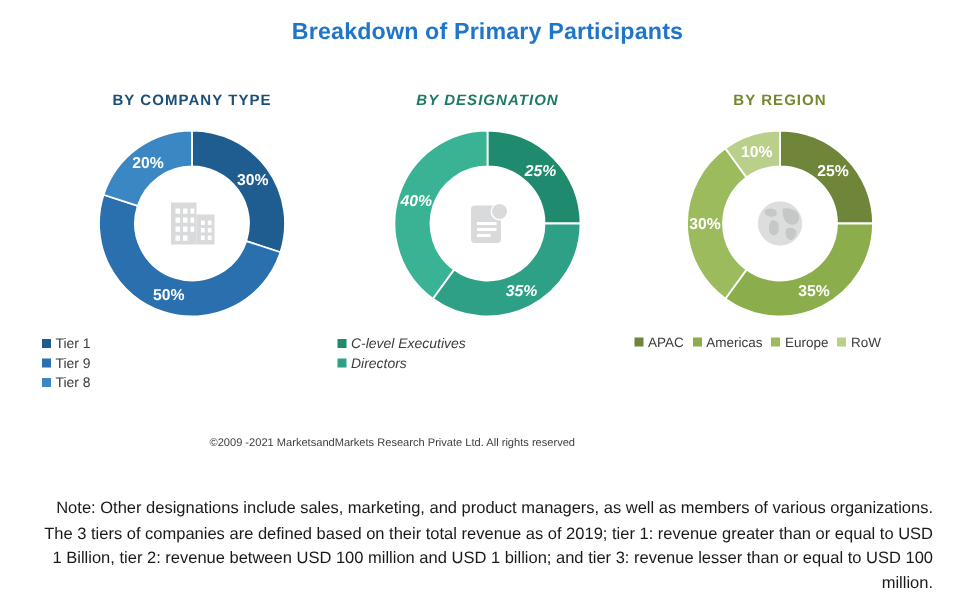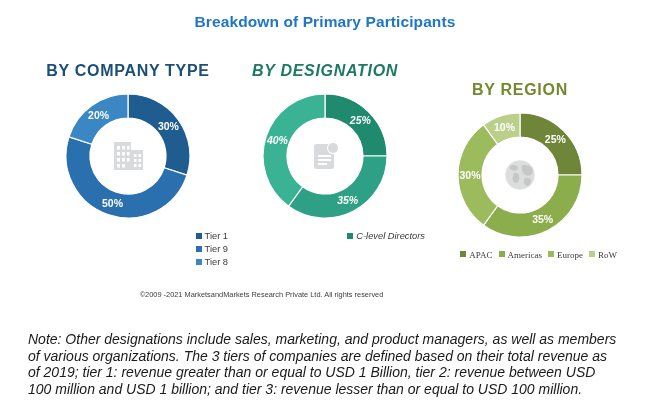--- a/index.html
+++ b/index.html
@@ -28,25 +28,25 @@
     letter-spacing: 0.1px;
   }
 
   .chart-panel {
     position: absolute;
     top: 62px;
     width: 200px;
   }
   #panel-company { left: 28px; }
   #panel-designation { left: 225px; font-style: italic; }
-  #panel-region { left: 420px; margin-top: 19px; }
+  #panel-region { left: 420px; }
 
   .panel-subtitle {
     text-align: center;
-    font-size: 16px;
+    font-size: 10px;
     font-weight: bold;
     letter-spacing: 0.7px;
     margin-bottom: 6px;
   }
   #subtitle-company { color: #1b4f77; }
   #subtitle-designation { color: #1d7a63; }
   #subtitle-region { color: #74892f; }
 
   .donut-wrap {
     position: relative;
@@ -71,37 +71,36 @@
   }
   .pct-label {
     font-family: "Liberation Sans", sans-serif;
     font-size: 10.5px;
     font-weight: bold;
     fill: #ffffff;
   }
 
   .legend {
     margin-top: 4px;
-    text-align: right;
+    text-align: left;
     font-size: 9.3px;
     color: #3b3b3b;
   }
   .legend-v .legend-item {
     display: block;
     line-height: 13px;
     white-space: nowrap;
   }
   .legend-h {
     white-space: nowrap;
     font-size: 9px;
   }
   .legend-h .legend-item {
     display: inline-block;
     margin: 0 3px;
-    font-family: Liberation Serif, serif;
   }
   .legend-swatch {
     display: inline-block;
     width: 6px;
     height: 6px;
     margin-right: 3px;
     vertical-align: middle;
     position: relative;
     top: -1px;
   }
@@ -117,25 +116,24 @@
     text-align: center;
     font-size: 7.4px;
     color: #3d3d3d;
   }
 
   #note-text {
     position: absolute;
     top: 331px;
     left: 28px;
     width: 594px;
-    text-align: left;
-    font-size: 14px;
+    text-align: right;
+    font-size: 11px;
     line-height: 16.5px;
     color: #1a1a1a;
-    font-style: italic;
   }
 </style>
 </head>
 <body>
 
 <div id="page-title">Breakdown of Primary Participants</div>
 
 <div class="chart-panel" id="panel-company">
   <div class="panel-subtitle" id="subtitle-company">BY COMPANY TYPE</div>
   <div class="donut-wrap">
@@ -200,21 +198,22 @@
     <svg class="center-icon" viewBox="0 0 44 44">
       <rect x="11" y="10" width="20" height="25" rx="2.5" fill="#d9dadb"></rect>
       <circle cx="30" cy="14" r="6" fill="#ffffff"></circle>
       <circle cx="30" cy="14" r="5" fill="#d9dadb"></circle>
       <rect x="15" y="21" width="13" height="2" fill="#ffffff"></rect>
       <rect x="15" y="25" width="13" height="2" fill="#ffffff"></rect>
       <rect x="15" y="29" width="9" height="2" fill="#ffffff"></rect>
     </svg>
   </div>
   <div class="legend legend-v">
-      <span class="legend-item"><span class="legend-swatch" style="background: rgb(31, 138, 109);"></span><span class="legend-label">C-level Directors</span></span>
+      <span class="legend-item"><span class="legend-swatch" style="background: rgb(31, 138, 109);"></span><span class="legend-label">C-level Executives</span></span>
+      <span class="legend-item"><span class="legend-swatch" style="background: rgb(45, 160, 134);"></span><span class="legend-label">Directors</span></span>
     </div>
 </div>
 
 <div class="chart-panel" id="panel-region">
   <div class="panel-subtitle" id="subtitle-region">BY REGION</div>
   <div class="donut-wrap">
     <svg class="donut-svg" width="140" height="140" viewBox="0 0 140 140">
       <g>
           <path d="M 70 8 A 62 62 0 0 1 132 70 L 108 70 A 38 38 0 0 0 70 32 Z" fill="#6f8539" stroke="#ffffff" stroke-width="1.2"></path>
           <path d="M 132 70 A 62 62 0 0 1 33.55731435786667 120.15905365124675 L 47.66416041288603 100.742645786248 A 38 38 0 0 0 108 70 Z" fill="#8cad4c" stroke="#ffffff" stroke-width="1.2"></path>

